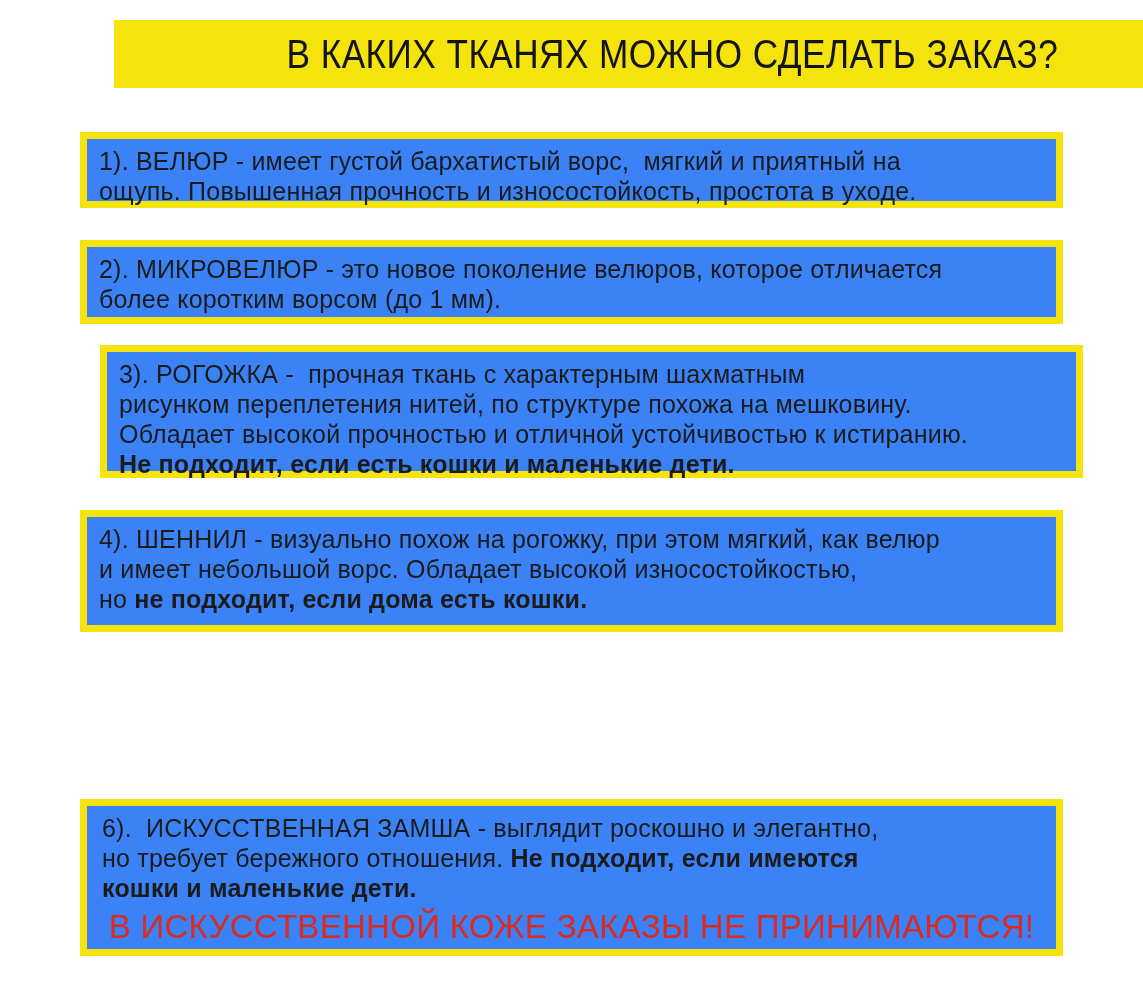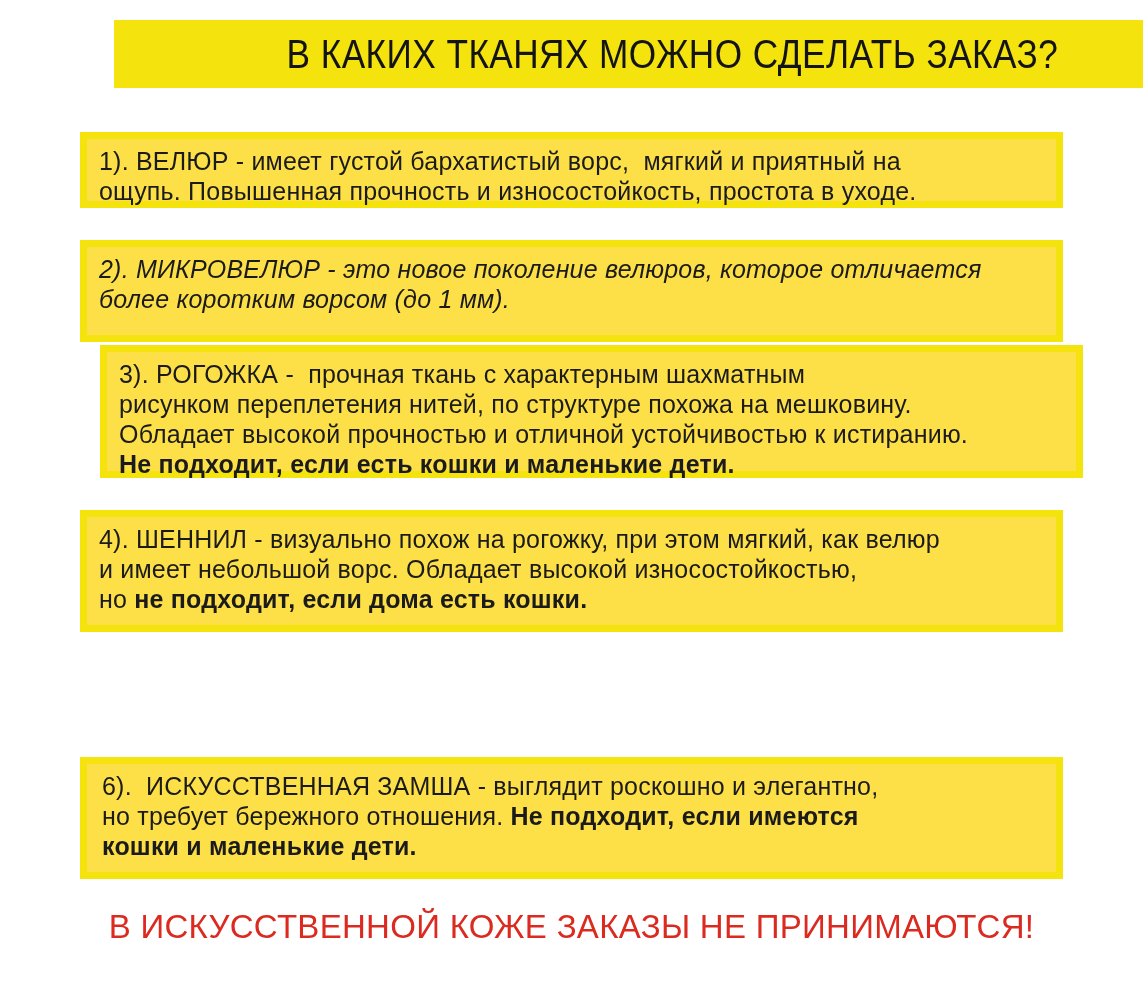--- a/index.html
+++ b/index.html
@@ -34,37 +34,37 @@
     transform:scaleX(0.88);
     transform-origin:center;
     color:#141414;
   }
   .fabric-box{
     position:absolute;
     left:80px;
     width:983px;
     box-sizing:border-box;
     border:7px solid var(--yellow);
-    background:#fde047;
+    background:#3b82f6;
     padding:7px 0 0 12px;
   }
   .box-text{
     font-size:25px;
     line-height:30px;
     letter-spacing:0.2px;
     white-space:pre;
     color:var(--ink);
   }
   .box-text .b{font-weight:700;}
   .box-1{top:132px;height:76px;}
-  .box-2{top:240px;height:102px;font-style:italic;}
+  .box-2{top:240px;height:84px;}
   .box-3{top:345px;height:133px;margin-left:20px;}
   .box-4{top:510px;height:122px;}
   .box-5{top:668px;height:63px;padding-top:10px;}
-  .box-6{top:757px;height:122px;padding-left:15px;}
+  .box-6{top:799px;height:157px;padding-left:15px;}
   .footer-warning{
     position:absolute;
     left:0; top:908px;
     width:1143px;
     text-align:center;
     font-size:33px;
     font-weight:400;
     letter-spacing:0.3px;
     color:var(--red);
     white-space:nowrap;

